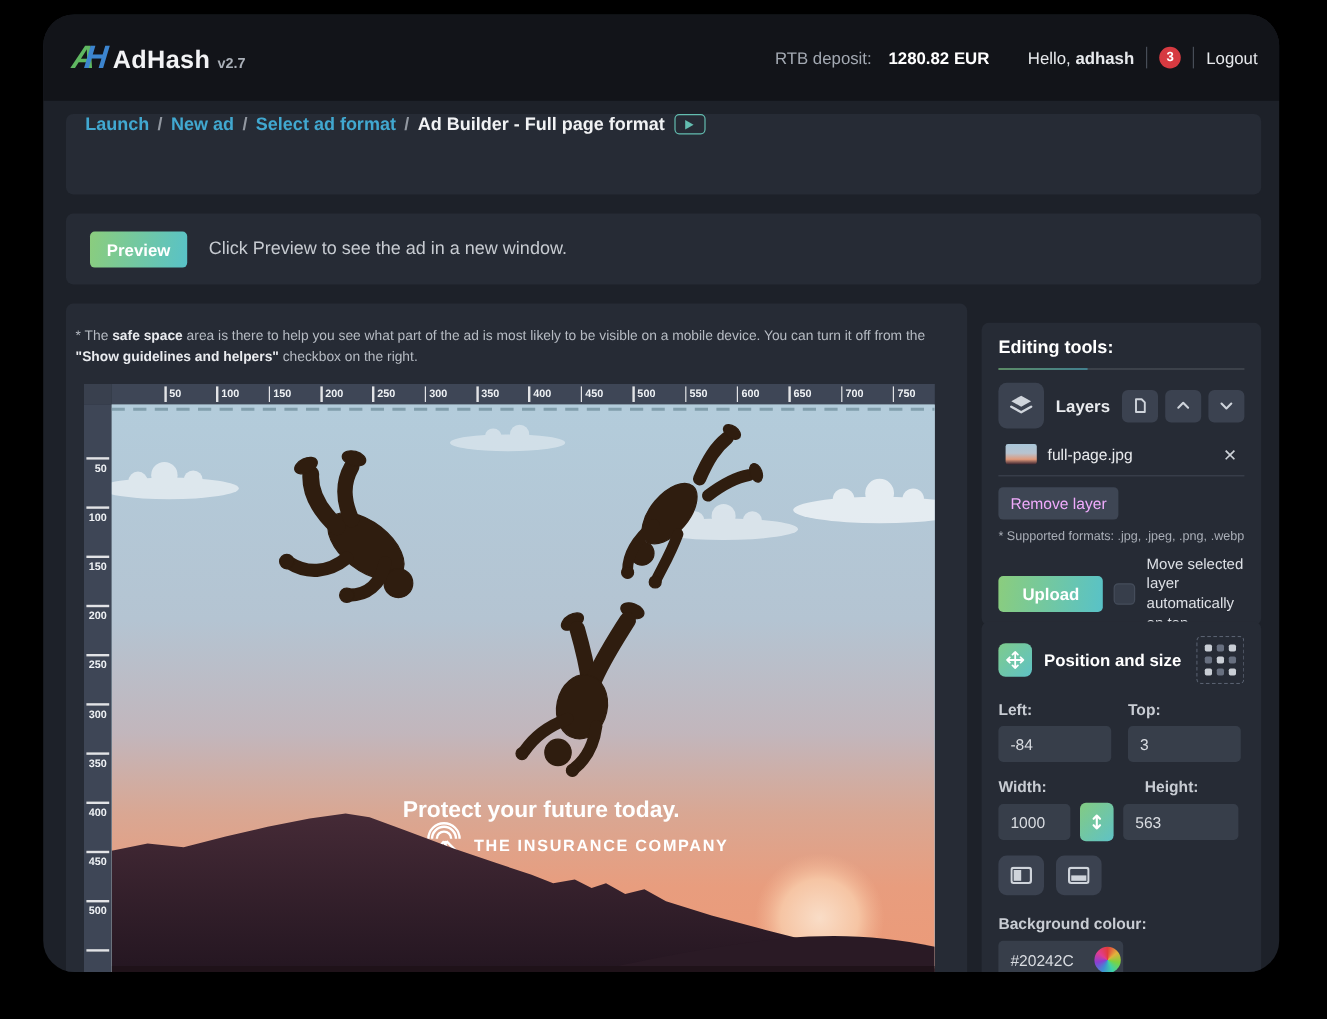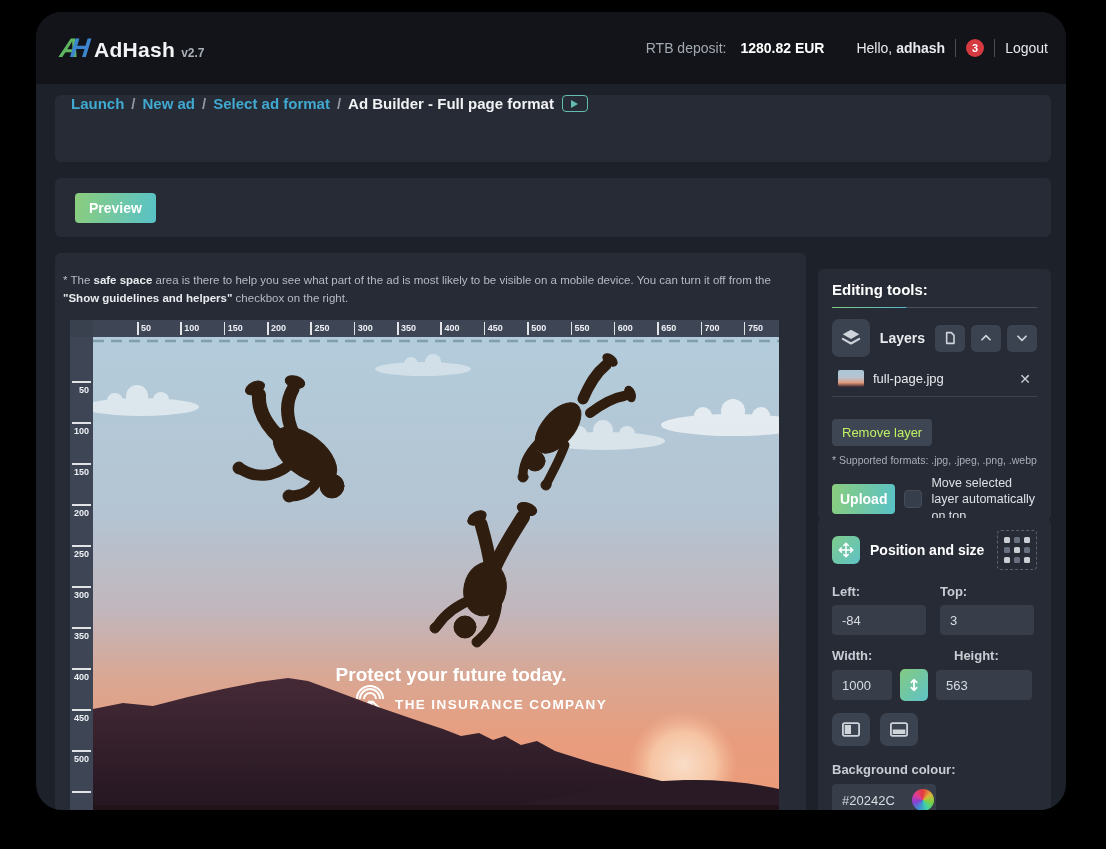--- a/index.html
+++ b/index.html
@@ -65,21 +65,21 @@
   .b38{width:38px;height:38px;}
   .b30{width:30px;height:27px;border-radius:5px;}
   .row{display:flex;align-items:center;}
   .layers-row{margin-top:11px;gap:10px;}
   .layers-label{font-size:14px;font-weight:bold;color:#e9ebee;}
   .layers-btns{margin-left:auto;display:flex;gap:6px;}
   .layer-row{margin-top:6px;padding:7px 2px 9px 6px;border-bottom:1px solid #3c434f;gap:9px;}
   .thumb{width:26px;height:17px;border-radius:2px;background:linear-gradient(#a9c6d8 0%,#b8c3cf 45%,#e09a7c 75%,#3a2430 100%);flex:none;}
   .layer-name{font-size:13px;color:#e9ebee;}
   .layer-x{margin-left:auto;color:#cdd2d8;font-size:14px;cursor:pointer;padding:0 4px;}
-  .btn-dark{background:#3e4654;border:none;border-radius:4px;color:#bef264;font-size:13px;padding:6px 10px;margin-top:22px;cursor:pointer;font-family:inherit;}
+  .btn-dark{background:#3e4654;border:none;border-radius:4px;color:#f0abfc;font-size:13px;padding:6px 10px;margin-top:9px;cursor:pointer;font-family:inherit;}
   .formats{margin-top:8px;font-size:10.5px;color:#a9aeb7;}
   .upload-row{margin-top:9px;gap:9px;align-items:center;}
   .checkbox{width:18px;height:18px;border-radius:4px;background:#373e4b;border:1px solid #454d5b;box-sizing:border-box;flex:none;cursor:pointer;}
   .cb-label{font-size:12.5px;line-height:1.3;color:#dde0e5;}
   .guide-row{margin-top:13px;gap:9px;}
 
   
   .grad-icon{width:28px;height:28px;border-radius:6px;background:linear-gradient(135deg,#7ecb8c,#5fc2c6);display:flex;align-items:center;justify-content:center;flex:none;}
   .ps-title{font-size:14px;font-weight:bold;color:#fff;margin-left:10px;}
   .anchor-grid{margin-left:auto;width:38px;height:38px;border:1px dashed #596170;border-radius:4px;display:grid;grid-template-columns:repeat(3,6px);grid-template-rows:repeat(3,6px);gap:4px;align-content:center;justify-content:center;cursor:pointer;}
@@ -127,20 +127,21 @@
     <span class="crumb-link">Select ad format</span>
     <span class="crumb-sep">/</span>
     <span class="crumb-current">Ad Builder - Full page format</span>
     <span class="play-icon">
           <i></i>
         </span>
   </div>
 
   <div class="panel preview-panel">
     <button class="btn-grad">Preview</button>
+    <span class="preview-hint">Click Preview to see the ad in a new window.</span>
   </div>
 
   <div class="panel main-panel">
     <div class="note"><span>* The </span><b>safe space</b><span> area is there to help you see what part of the ad is most likely to be visible on a mobile device. You can turn it off from the </span><b>"Show guidelines and helpers"</b><span> checkbox on the right.</span></div>
 
     <div class="ruler-corner"></div>
     <div class="ruler ruler-h">
           <div class="htick" style="left: 44px;">
             <i></i>
             <b>50</b>
@@ -393,21 +394,21 @@
     <div class="row layer-row">
       <span class="thumb"></span>
       <span class="layer-name">full-page.jpg</span>
       <span class="layer-x">✕</span>
     </div>
 
     <button class="btn-dark">Remove layer</button>
     <div class="formats">* Supported formats: .jpg, .jpeg, .png, .webp</div>
 
     <div class="row upload-row">
-      <button class="btn-grad" style="padding:7px 8px;">Upload</button>
+      <button class="btn-grad" style="padding:7px 20px;">Upload</button>
       <span class="checkbox"></span>
       <span class="cb-label" style="width:118px;">Move selected layer automatically on top</span>
     </div>
 
     <div class="row guide-row">
       <span class="checkbox"></span>
       <span class="cb-label" style="font-size:13px;">Show guidelines and helpers</span>
     </div>
   </div>
 

